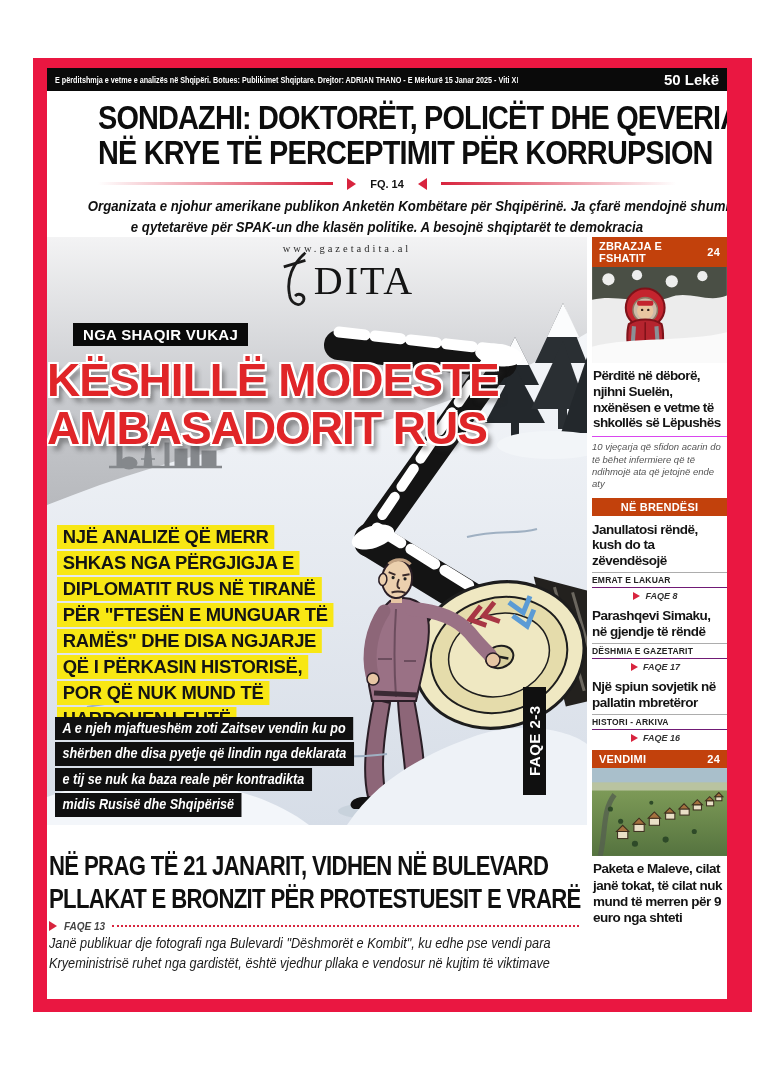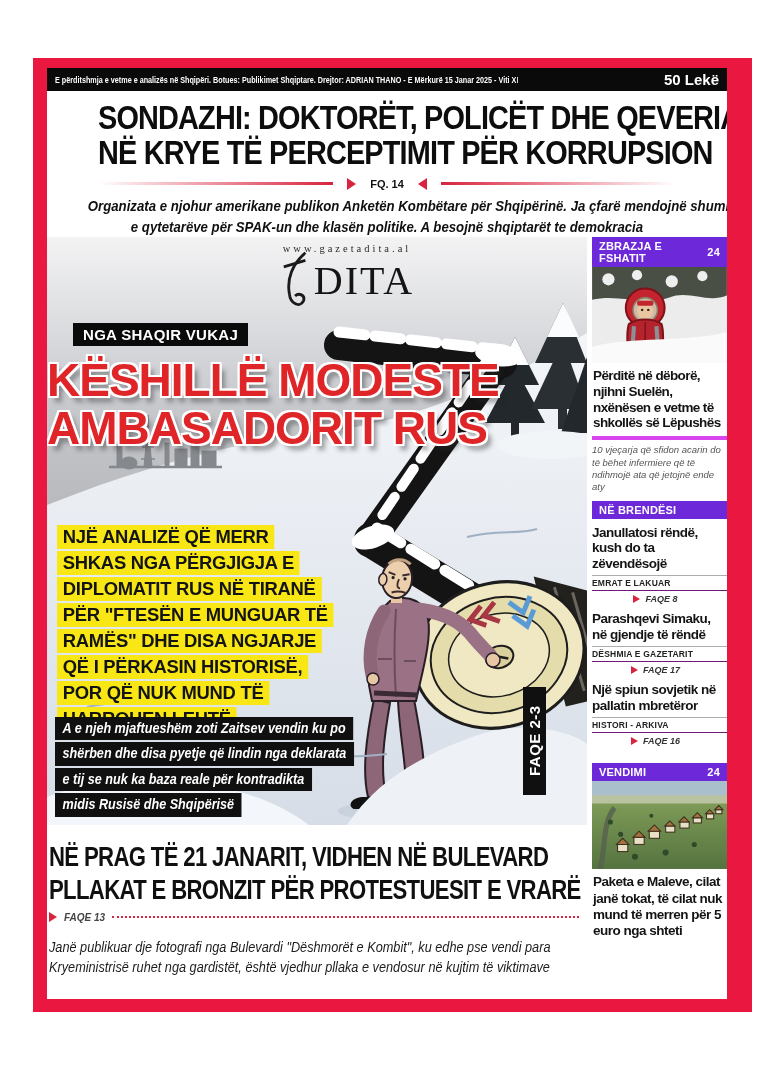--- a/index.html
+++ b/index.html
@@ -35,40 +35,40 @@
     text-shadow:-2px 0 #fff,2px 0 #fff,0 -2px #fff,0 2px #fff,-2px -2px #fff,2px -2px #fff,-2px 2px #fff,2px 2px #fff,5px 6px 5px rgba(40,40,40,0.45);}
   .highlight-block{position:absolute;top:288px;left:10px;z-index:2;display:flex;flex-direction:column;align-items:flex-start;gap:2px;transform:scaleX(0.97);transform-origin:left;}
   .highlight-line{background:#f8e714;color:#141414;font-weight:800;font-size:19px;line-height:1.0;padding:2px 6px 3px 6px;letter-spacing:-0.3px;white-space:nowrap;}
   .quote-block{position:absolute;top:480px;left:8px;z-index:2;display:flex;flex-direction:column;align-items:flex-start;gap:2px;transform:scaleX(0.84);transform-origin:left;}
   .quote-line{background:#101010;color:#fff;font-weight:bold;font-style:italic;font-size:15px;line-height:1.1;padding:3px 9px 4px 9px;white-space:nowrap;}
   .faqe-vertical{position:absolute;top:450px;left:476px;z-index:2;background:#101010;color:#fff;font-weight:bold;font-size:15px;letter-spacing:0.5px;writing-mode:vertical-rl;transform:rotate(180deg);padding:8px 3px;height:108px;text-align:center;}
   
   .bottom-story{flex:1;padding:9px 8px 0 2px;}
   .red-tag{display:inline-block;background:#d8243e;color:#fff;font-weight:bold;font-size:11.5px;letter-spacing:0.5px;padding:3px 11px 4px 11px;}
   .bottom-h{white-space:nowrap;font-weight:800;font-size:27px;line-height:1.22;letter-spacing:-0.8px;color:#101010;transform:scaleX(0.82);transform-origin:left;}
-  .bottom-h-wrap{margin:7px 0 5px 0;}
-  .faqe-row{display:flex;align-items:center;gap:7px;margin:2px 0 14px 0;}
+  .bottom-h-wrap{margin:16px 0 5px 0;}
+  .faqe-row{display:flex;align-items:center;gap:7px;margin:2px 0 1px 0;}
   .tri-r-sm{width:0;height:0;border-top:5px solid transparent;border-bottom:5px solid transparent;border-left:8px solid #d8243e;}
   .faqe-label{font-size:10px;font-style:italic;font-weight:bold;color:#444;white-space:nowrap;}
   .dotted{flex:1;border-top:2px dotted #d8243e;height:0;}
   .deck-line{white-space:nowrap;font-size:15.5px;font-style:italic;color:#1c1c1c;line-height:1.32;transform:scaleX(0.82);transform-origin:left;}
   
   .sidebar{flex:1;padding-left:5px;display:flex;flex-direction:column;overflow:hidden;}
-  .tag-bar{background:#6d28d9;color:#fff;display:flex;justify-content:space-between;align-items:center;font-weight:bold;font-size:11px;padding:3px 7px;flex:0 0 auto;letter-spacing:0.2px;}
+  .tag-bar{background:#c2410c;color:#fff;display:flex;justify-content:space-between;align-items:center;font-weight:bold;font-size:11px;padding:3px 7px;flex:0 0 auto;letter-spacing:0.2px;}
   .side-photo{display:block;flex:0 0 auto;}
   .side-h{font-weight:bold;font-size:13.5px;letter-spacing:-0.6px;line-height:1.18;color:#141414;padding:5px 1px 4px 1px;}
-  .side-deck{border-top:4px solid #d946ef;margin-top:1px;padding-top:4px;font-size:9.5px;font-style:italic;color:#555;line-height:1.3;}
-  .inside-tag{margin-top:7px;}
+  .side-deck{border-top:1px solid #d946ef;margin-top:1px;padding-top:4px;font-size:9.5px;font-style:italic;color:#555;line-height:1.3;}
+  .inside-tag{margin-top:7px;justify-content:center;}
   .item{margin-top:6px;}
   .item-h{font-weight:bold;font-size:13.5px;letter-spacing:-0.5px;line-height:1.15;color:#141414;}
   .item-kicker{border-top:1px solid #adadad;border-bottom:1px solid #701a75;margin-top:4px;padding:2px 0;font-size:8.5px;font-weight:bold;color:#222;letter-spacing:0.2px;}
   .item-page{display:flex;align-items:center;justify-content:center;gap:5px;padding:3px 8px 1px 0;}
   .tri-r-xs{width:0;height:0;border-top:4px solid transparent;border-bottom:4px solid transparent;border-left:7px solid #d8243e;}
   .item-page-label{font-size:9px;font-style:italic;font-weight:bold;color:#333;}
-  .decision-tag{margin-top:16px;gap:33px;}
+  .decision-tag{margin-top:6px;gap:33px;}
   .decision-h{font-weight:bold;font-size:13.5px;letter-spacing:-0.5px;line-height:1.2;color:#141414;padding:5px 1px 0 1px;}
 </style>
 </head>
 <body>
 
 <div class="frame">
   <div class="inner">
 
     <div class="topbar">
       <span class="topbar-info">E përditshmja e vetme e analizës në Shqipëri. Botues: Publikimet Shqiptare. Drejtor: ADRIAN THANO - E Mërkurë 15 Janar 2025 - Viti XII, Nr. 4072</span>
@@ -380,18 +380,18 @@
           <g fill="#2e4a28">
             <circle cx="18" cy="40" r="2.5"></circle>
               <circle cx="28" cy="52" r="2.5"></circle>
               <circle cx="42" cy="74" r="3"></circle>
             <circle cx="72" cy="70" r="3"></circle>
               <circle cx="100" cy="62" r="2.5"></circle>
               <circle cx="58" cy="34" r="2"></circle>
           </g>
         </svg>
 
-        <div class="decision-h">Paketa e Maleve, cilat janë tokat, të cilat nuk mund të merren për 5 euro nga shteti</div>
+        <div class="decision-h">Paketa e Maleve, cilat janë tokat, të cilat nuk mund të merren për 9 euro nga shteti</div>
 
       </div>
     </div>
   </div>
 </div>
 
 </body></html>

